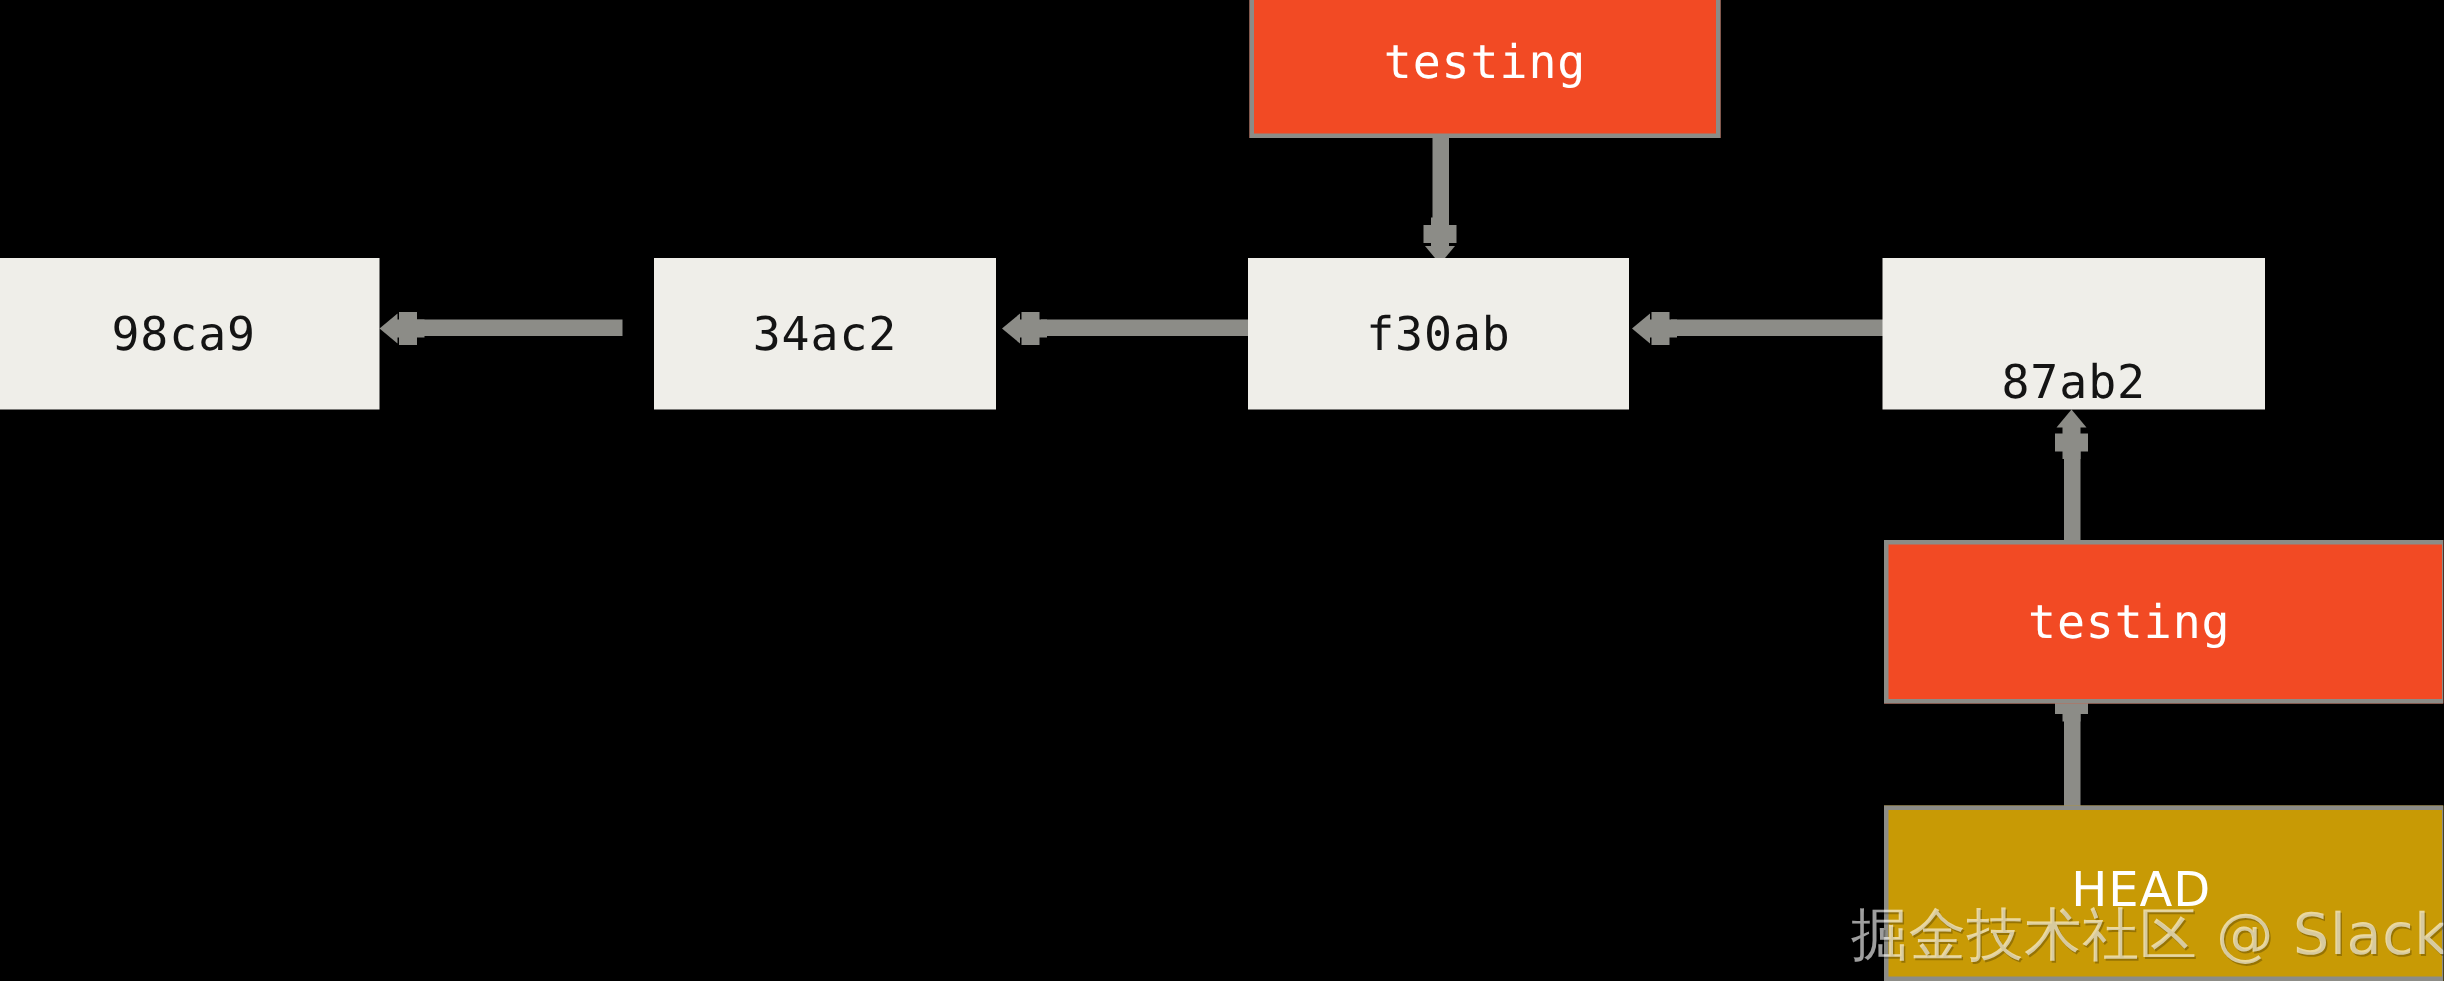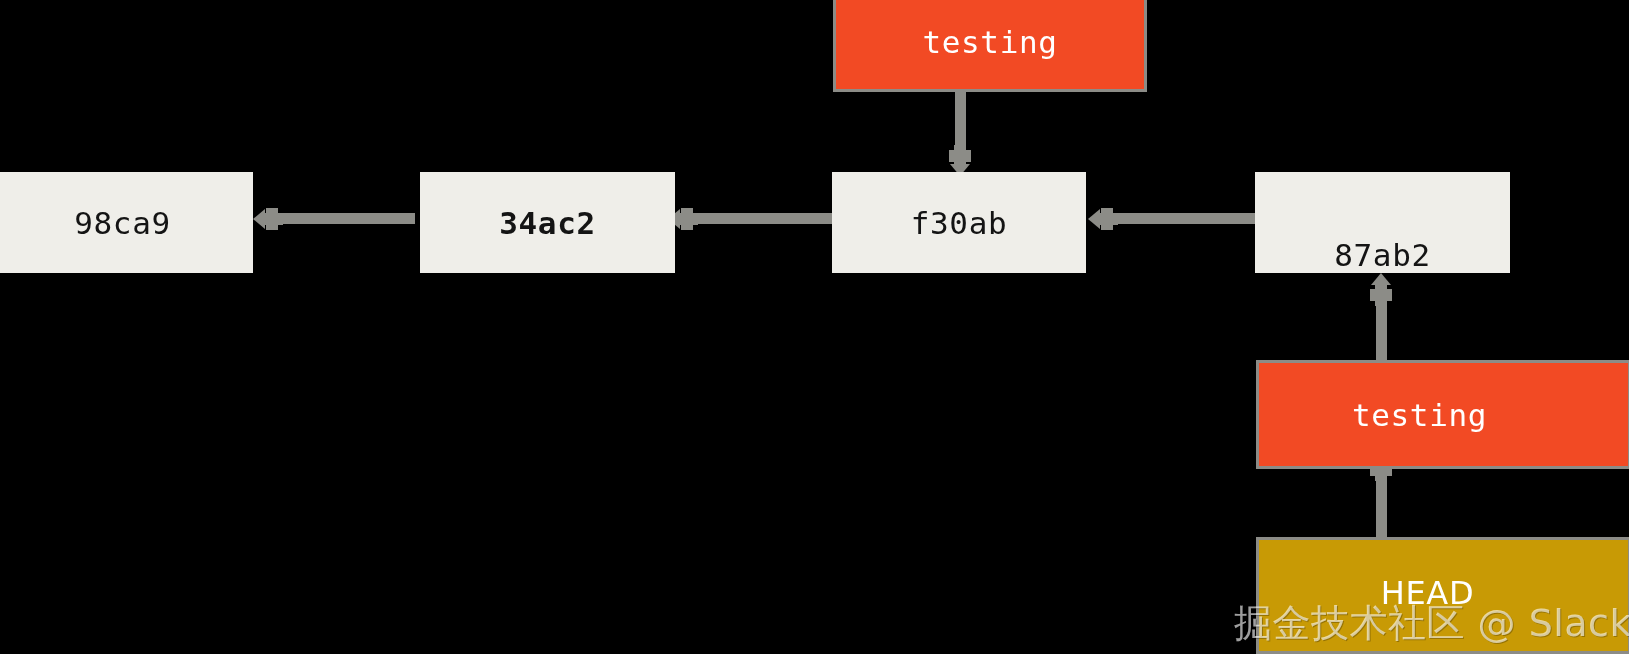--- a/index.html
+++ b/index.html
@@ -134,21 +134,21 @@
   <div class="arrowtip up" style="left:1371px; top:273px;"></div>
 
   <div class="edge v" style="left:1376px; top:468px; height:88px;"></div>
   <div class="arrowhead" style="left:1370px; top:459px;"></div>
   <div class="arrowtip up" style="left:1371px; top:449px;"></div>
 
   <div class="node commit" style="left:-8px; top:172px; width:261px; height:101px;">
     <span>98ca9</span>
   </div>
 
-  <div class="node commit" style="left:420px; top:172px; width:255px; height:101px;font-weight:bold;">
+  <div class="node commit" style="left:436px; top:172px; width:228px; height:101px;">
     <span>34ac2</span>
   </div>
 
   <div class="node commit" style="left:832px; top:172px; width:254px; height:101px;justify-content:center;">
     <span>f30ab</span>
   </div>
 
   <div class="node commit" style="left:1255px; top:172px; width:255px; height:101px;align-items:flex-end;">
     <span>87ab2</span>
   </div>

